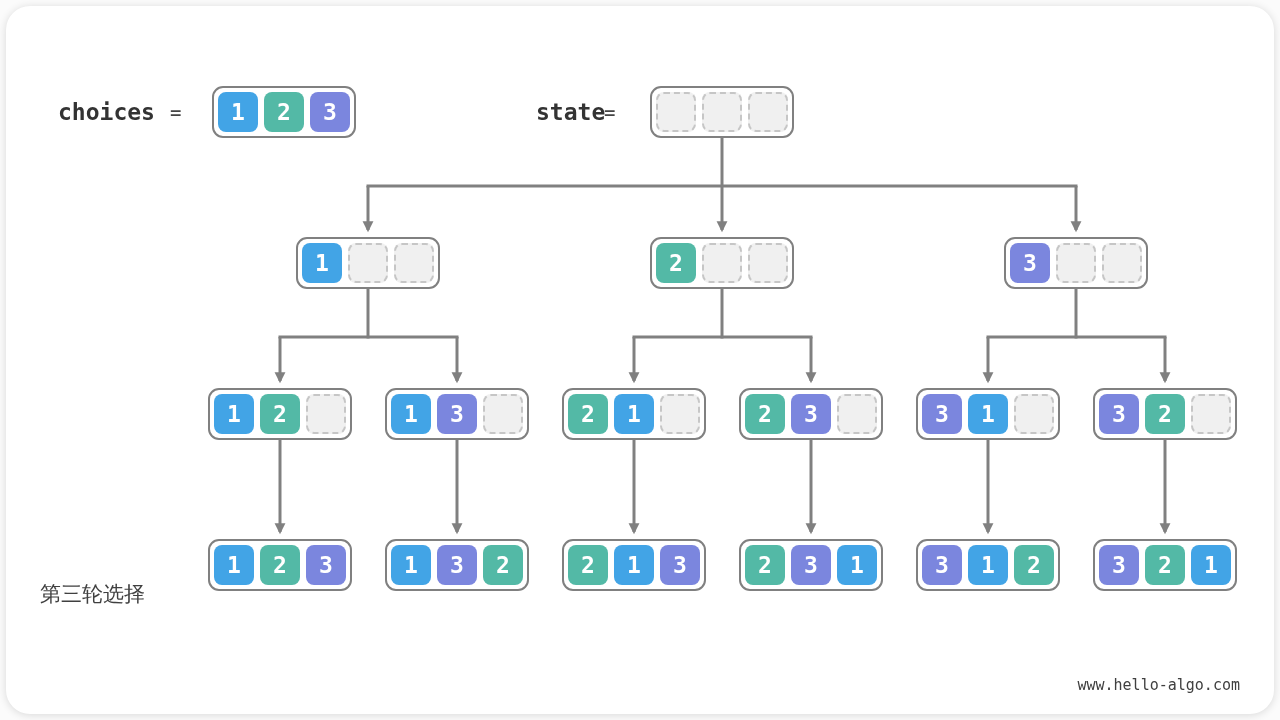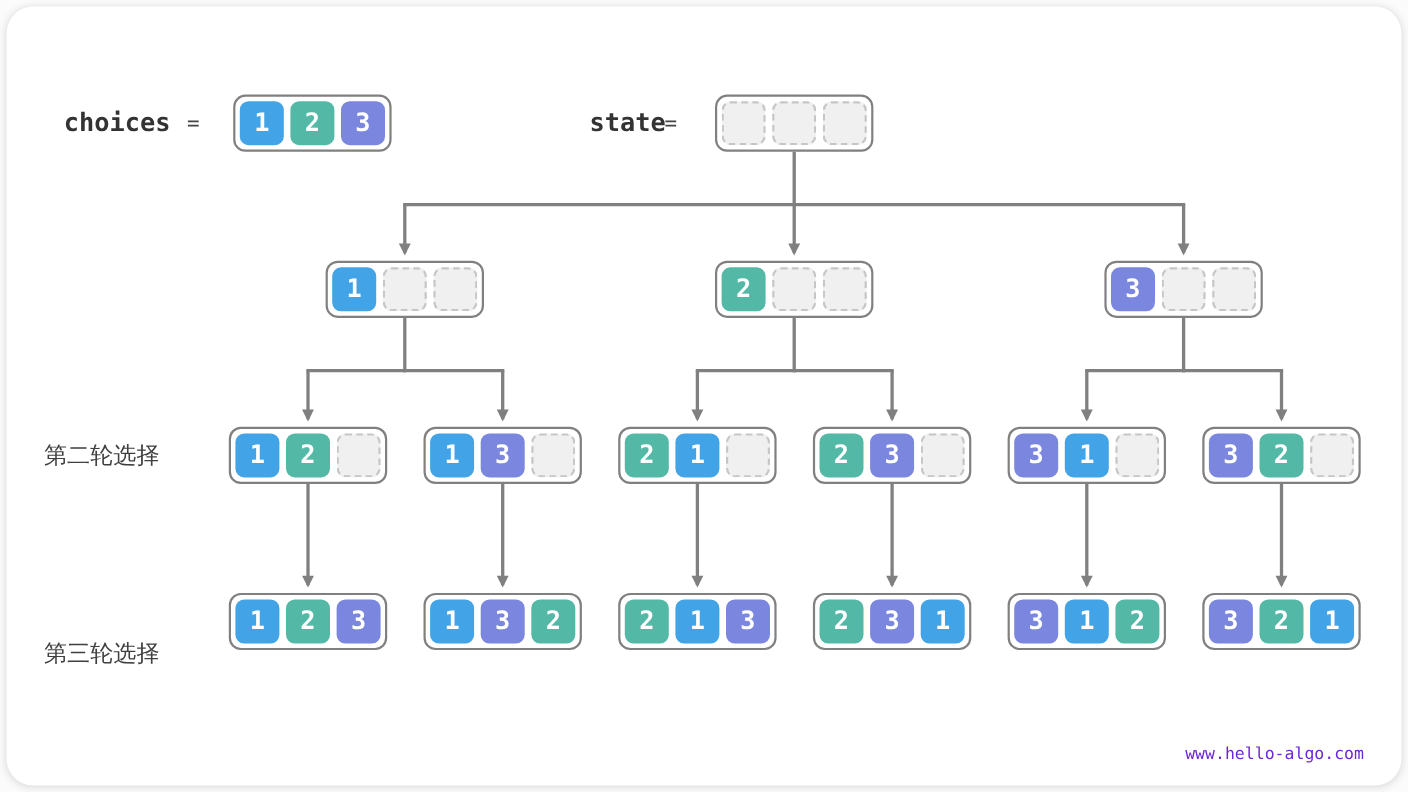--- a/index.html
+++ b/index.html
@@ -33,21 +33,21 @@
     font:bold 23px "DejaVu Sans Mono","Liberation Mono",monospace;color:#fff;
   }
   .cell.v1{background:var(--c1);}
   .cell.v2{background:var(--c2);}
   .cell.v3{background:var(--c3);}
   .cell.empty{background:var(--emptyFill);border:2px dashed var(--emptyBorder);}
   svg.connectors{position:absolute;left:0;top:0;pointer-events:none;}
   svg.connectors path{fill:none;stroke:var(--line);stroke-width:3;}
   .watermark{
     position:absolute;right:40px;top:676px;
-    font:15px "DejaVu Sans Mono","Liberation Mono",monospace;color:#6d28d9;
+    font:15px "DejaVu Sans Mono","Liberation Mono",monospace;color:#404040;
   }
 </style>
 </head>
 <body>
 
 <div class="card"></div>
 
 <div class="stage">
 
   <svg class="connectors" width="1280" height="720" viewBox="0 0 1280 720">
@@ -82,21 +82,20 @@
         <path d="M1165 440 L1165 532" marker-end="url(#arrow)"></path>
       </g>
   </svg>
 
   <div class="hdr-label" style="left:58px;top:86px">choices</div>
   <div class="hdr-eq" style="left:170px;top:86px">=</div>
 
   <div class="hdr-label" style="left:536px;top:86px">state</div>
   <div class="hdr-eq" style="left:604px;top:86px">=</div>
 
-  <div class="row-label" style="top:388px">第二轮选择</div>
   <div class="row-label" style="top:568px">第三轮选择</div>
 
   <div class="watermark">www.hello-algo.com</div>
 <div class="node" style="left: 212px; top: 86px;">
       <div class="cell v1">1</div>
       <div class="cell v2">2</div>
       <div class="cell v3">3</div>
     </div>
     <div class="node" style="left: 650px; top: 86px;">
       <div class="cell empty"></div>

